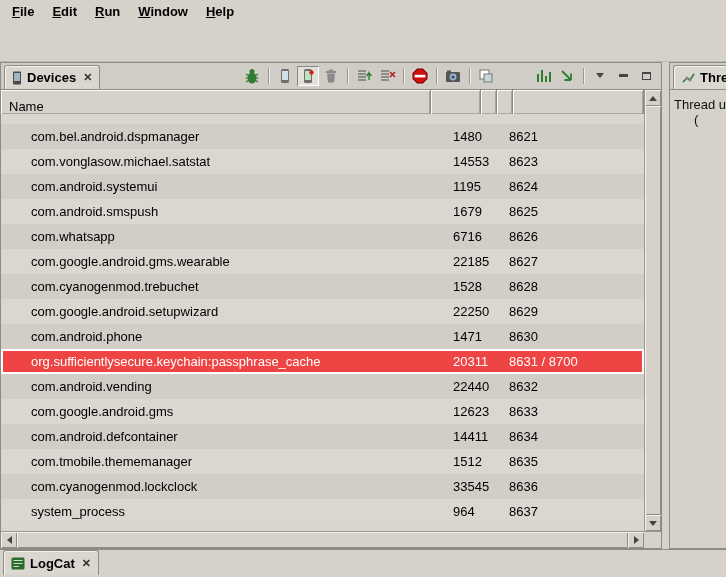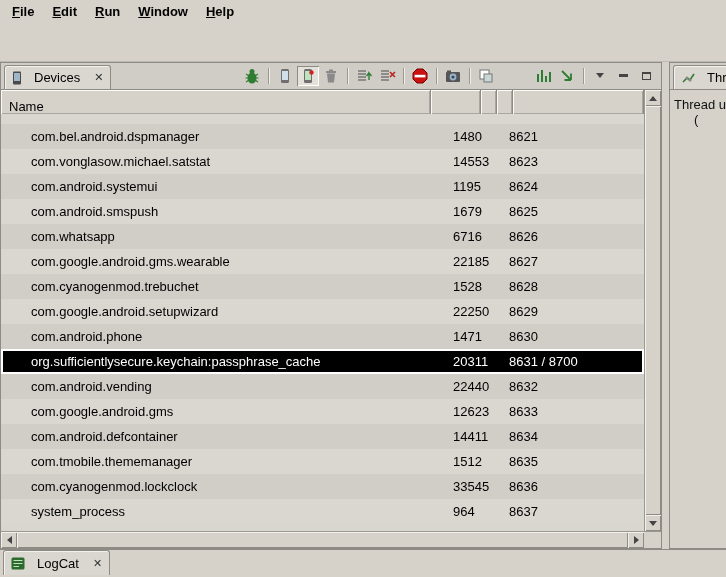--- a/index.html
+++ b/index.html
@@ -15,23 +15,23 @@
   .toolbar-strip{height:36px;background:#d6d2ca;border-bottom:1px solid #bcb9b2}
 
   
   .main{display:flex;height:487px}
   .pane-left{width:662px;border:1px solid #8e8b85;display:flex;flex-direction:column;background:#d6d2ca}
   .sash{width:7px;background:#d6d2ca}
   .pane-right{flex:1;border:1px solid #8e8b85;border-right:none;overflow:hidden;display:flex;flex-direction:column}
 
   
   .tabbar{height:27px;display:flex;align-items:flex-end;background:#d0cdc6;border-bottom:1px solid #8e8b85;flex:none}
-  .tab{height:24px;margin-left:3px;display:flex;align-items:center;gap:12px;padding:0 7px;background:#dad7d0;
+  .tab{height:24px;margin-left:3px;display:flex;align-items:center;gap:5px;padding:0 7px;background:#dad7d0;
        border:1px solid #8e8b85;border-bottom:none;border-radius:3px 3px 0 0;
-       box-shadow:inset 1px 1px 0 #f4f2ee;font-weight:normal;white-space:nowrap}
+       box-shadow:inset 1px 1px 0 #f4f2ee;font-weight:bold;white-space:nowrap}
   .tab-close{font-size:11px;color:#333;margin-left:2px;line-height:1}
 
   
   .view-toolbar{margin-left:auto;display:flex;align-items:center;padding-right:4px;height:27px;gap:1px}
   .tbtn{width:22px;height:20px;display:flex;align-items:center;justify-content:center}
   .tbtn.pressed{background:#e4e1da;box-shadow:inset 1px 1px 0 #8e8b85, inset -1px -1px 0 #fff}
   .tsep{width:1px;height:16px;background:#9b9890;margin:0 4px;box-shadow:1px 0 0 #f0eee9}
   .tgap{width:34px}
   .chev{width:0;height:0;border:4px solid transparent;border-top:5px solid #444;margin-top:4px}
   .minbar{width:9px;height:3px;background:#444}
@@ -45,21 +45,21 @@
       display:flex;align-items:flex-end;padding-left:8px;font-size:13px}
   .th1{width:430px}.th2{width:50px}.th3{width:16px}.th4{width:16px}.th5{flex:1}
   .rows{flex:1;overflow:hidden;background:#d9d6d0}
   .row-spacer{height:10px;background:#dad7d1}
   .row{height:25px;display:flex;align-items:center;position:relative;font-size:13px;cursor:default}
   .row.dark{background:#d1cec8}
   .row.light{background:#dad7d1}
   .c-name{padding-left:30px;width:430px;overflow:hidden;white-space:nowrap}
   .c-pid{position:absolute;left:452px;white-space:nowrap}
   .c-port{position:absolute;left:508px;white-space:nowrap}
-  .row.selected{background:#000000;color:#fff;box-shadow:inset 0 0 0 2px #ffffff}
+  .row.selected{background:#ef4444;color:#fff;box-shadow:inset 0 0 0 2px #ffffff}
 
   
   .vscroll{width:17px;background:#c6c3bc;display:flex;flex-direction:column;border-left:1px solid #9b9890;flex:none}
   .sb-btn{height:16px;width:100%;background:#d6d2ca;box-shadow:inset 1px 1px 0 #f2f0ec, inset -1px -1px 0 #8e8b85;
           display:flex;align-items:center;justify-content:center;flex:none}
   .sb-thumb-v{flex:1;background:#d6d2ca;box-shadow:inset 1px 1px 0 #f2f0ec, inset -1px -1px 0 #8e8b85}
   .hscroll-row{height:17px;display:flex;border-top:1px solid #9b9890;flex:none}
   .hbtn{width:16px;height:100%;background:#d6d2ca;box-shadow:inset 1px 1px 0 #f2f0ec, inset -1px -1px 0 #8e8b85;
         display:flex;align-items:center;justify-content:center;flex:none}
   .sb-thumb-h{flex:1;background:#d6d2ca;box-shadow:inset 1px 1px 0 #f2f0ec, inset -1px -1px 0 #8e8b85}

